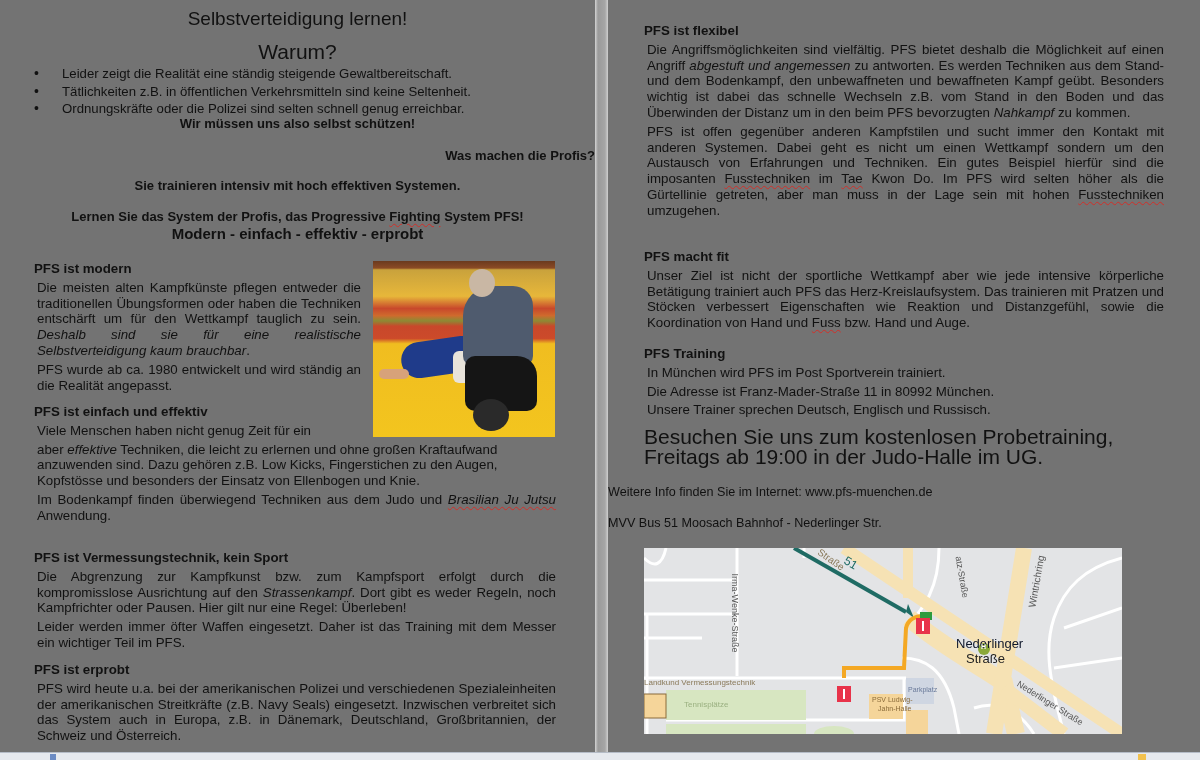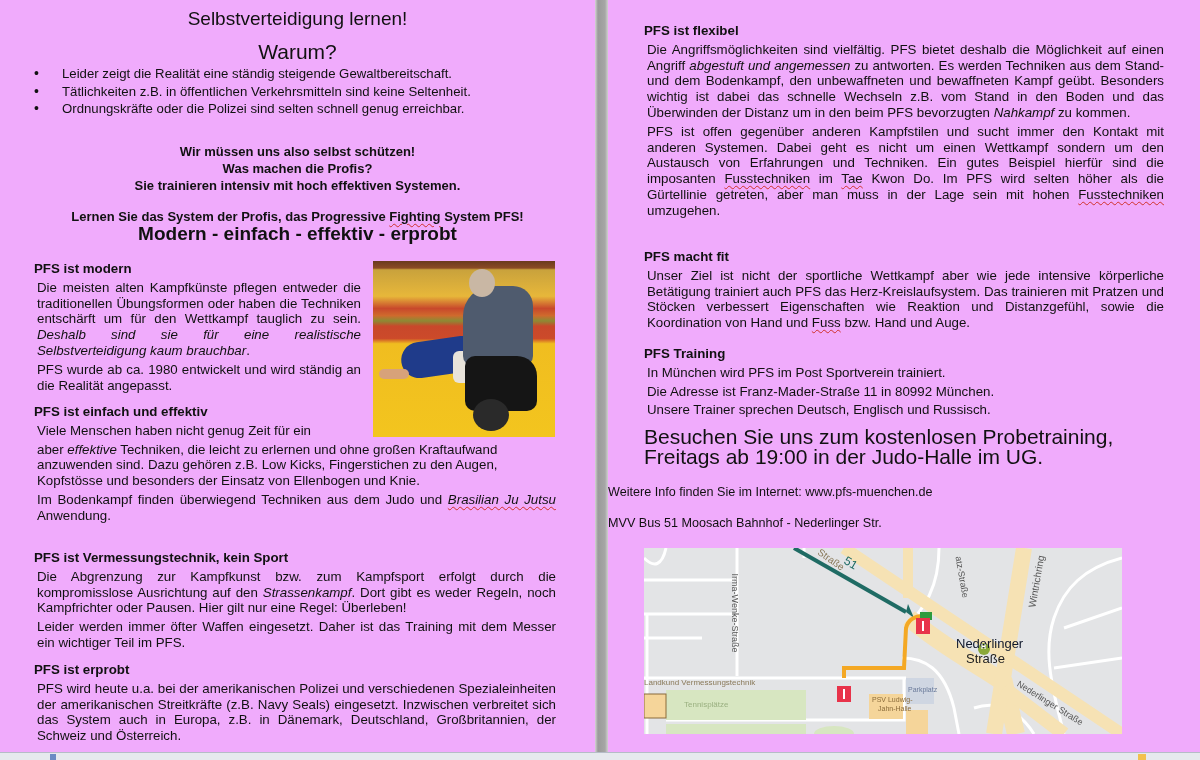--- a/index.html
+++ b/index.html
@@ -1,21 +1,21 @@
 <!DOCTYPE html>
 <html><head>
 <meta charset="utf-8">
 <style>
   html, body { margin: 0; padding: 0; }
   body {
     width: 1200px; height: 760px; overflow: hidden;
     background: #ffffff; position: relative;
     font-family: "Liberation Sans", sans-serif; color: #111;
   }
-  .page { position: absolute; top: 0; background: #f0abfc; }
+  .page { position: absolute; top: 0; background: #737373; }
   .page-left { left: 0; width: 595px; height: 752px; }
   .page-right { left: 608px; width: 592px; height: 752px; }
   .divider {
     position: absolute; left: 595px; top: 0; width: 13px; height: 752px;
     background: linear-gradient(90deg, #d4d4d4 0, #9a9a9a 3px, #a6a6a6 10px, #d0d0d0 13px);
   }
   .statusbar {
     position: absolute; left: 0; top: 752px; width: 1200px; height: 8px;
     background: #e6e9ee; border-top: 1px solid #b5bcc7;
   }
@@ -24,25 +24,25 @@
 
   .title { position:absolute; left:0; width:595px; text-align:center; font-size:19px; }
   .t1 { top: 8px; }
   .t2 { top: 40px; font-size:21px; }
 
   .bullets { position:absolute; left:34px; top:65px; width:540px; font-size:13.2px; line-height:17.5px; list-style:none; margin:0; padding:0; }
   .bullets li { position:relative; padding-left:28px; }
   .bullets li::before { content:"\2022"; position:absolute; left:0; top:0; font-size:14px; }
 
   .center-bold { position:absolute; left:0; width:595px; text-align:center; font-weight:bold; font-size:13px; line-height:17px; }
-  .cb1 { top: 143px; }
-  .cb2 { top: 160px; }
+  .cb1 { top: 115px; }
+  .cb2 { top: 147px; text-align: right; }
   .cb3 { top: 177px; }
   .cb4 { top: 208px; }
-  .cb5 { top: 225px; font-size:19px; }
+  .cb5 { top: 225px; font-size:15px; }
 
   .sec { position:absolute; font-size:13.3px; line-height:15.8px; text-align:justify; }
   .sec h3 { margin:0; font-size:13.3px; font-weight:bold; line-height:15.8px; }
   .sec p { margin:3px; }
   .spell { text-decoration: underline wavy #d0302a; text-decoration-thickness: 1px; text-underline-offset: 2px; }
 
   .photo {
     position:absolute; left:373px; top:261px; width:182px; height:176px;
     background: linear-gradient(180deg, #6b3a1e 0, #8a4a25 4%, #c9a23c 5%, #e7b73a 20%, #c8482b 27%, #cf6a2d 31%, #8c8a34 34%, #c8482b 37%, #cc4a2a 44%, #f0bd20 47%, #f3c51e 100%);
     overflow:hidden;

